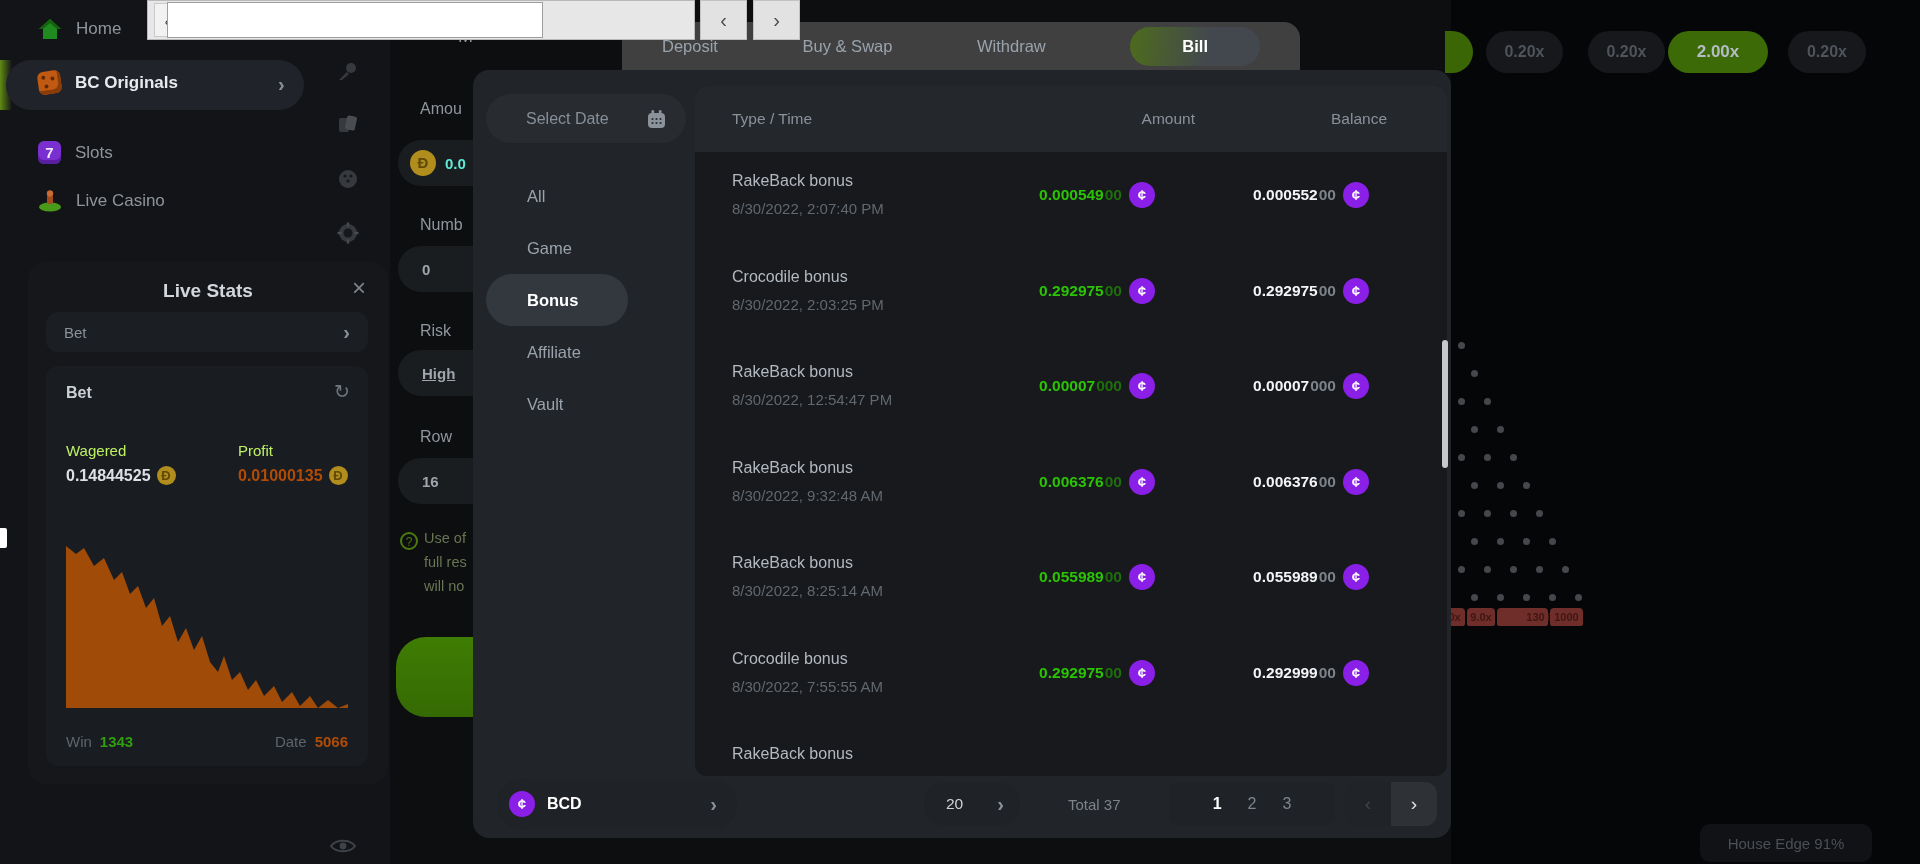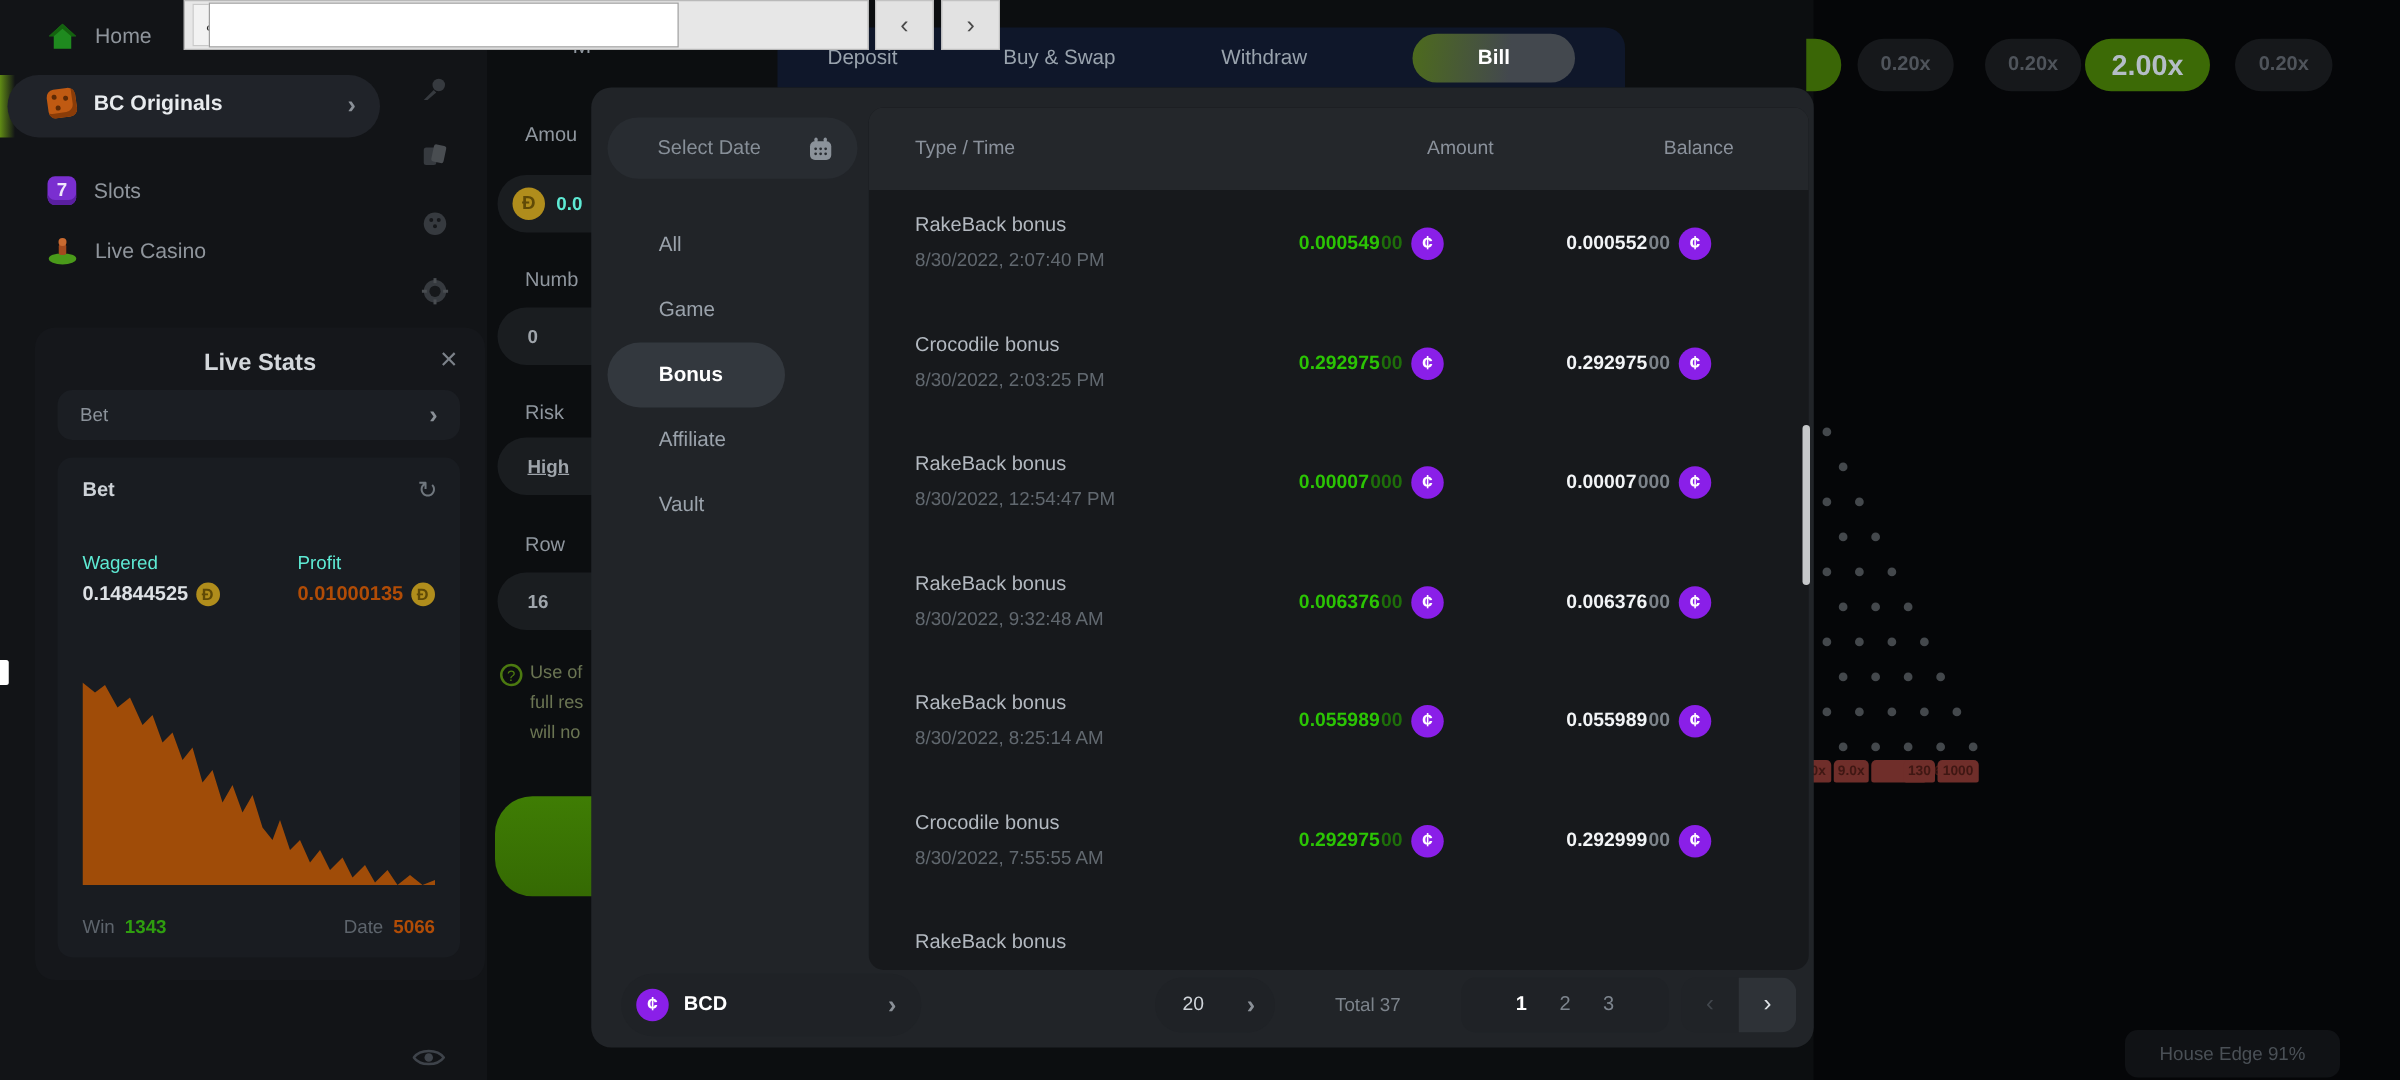--- a/index.html
+++ b/index.html
@@ -29,21 +29,21 @@
 
   
   .livestats { left:28px; top:262px; width:360px; height:522px; background:#15171b; border-radius:16px; z-index:2; }
   .ls-title { position:absolute; top:18px; left:0; width:100%; text-align:center; color:#d3d7db; font-weight:bold; font-size:19px; }
   .ls-close { position:absolute; top:14px; right:22px; color:#7c828a; font-size:24px; line-height:24px; cursor:default; }
   .ls-betsel { position:absolute; left:18px; top:50px; width:322px; height:40px; background:#1b1e23; border-radius:12px;
     display:flex; align-items:center; justify-content:space-between; padding:0 18px; color:#8b929a; font-size:15px; }
   .ls-card { position:absolute; left:18px; top:104px; width:322px; height:400px; background:#191c21; border-radius:12px; }
   .ls-card-title { position:absolute; left:20px; top:18px; color:#ccd1d6; font-weight:bold; font-size:16px; }
   .ls-refresh { position:absolute; right:18px; top:14px; color:#70777e; font-size:19px; }
-  .ls-lab { position:absolute; color:#5eead4; font-size:15px; }
+  .ls-lab { position:absolute; color:#bef264; font-size:15px; }
   .ls-val { position:absolute; font-weight:bold; font-size:16px; color:#dde1e5; display:flex; align-items:center; gap:6px; }
   .gold-coin { width:19px; height:19px; border-radius:50%; background:#b08d1c; color:#604a06; font-weight:bold; font-size:13px; text-align:center; line-height:19px; display:inline-block; }
   .profit { color:#b14c06; }
   .ls-chart { position:absolute; left:20px; top:162px; width:282px; height:180px; }
   .ls-winlose { position:absolute; left:20px; right:20px; bottom:16px; display:flex; justify-content:space-between; font-size:15px; color:#5d646c; }
   .win-v { color:#2f9e0f; font-weight:bold; margin-left:8px; }
   .lose-v { color:#b14c06; font-weight:bold; margin-left:8px; }
 
   .eye-icon { left:330px; top:836px; z-index:2; }
 
@@ -53,21 +53,21 @@
   .rail svg { opacity:.85; }
   .g-label { position:absolute; left:30px; color:#8f969e; font-size:16px; }
   .g-pill { position:absolute; left:8px; width:120px; height:46px; background:#1a1d20; border-radius:23px; display:flex; align-items:center; padding:0 12px; gap:9px; color:#9fa5ab; font-weight:bold; font-size:15px; }
   .m-mode { position:absolute; left:68px; top:26px; color:#8f969e; font-size:18px; }
   .hint { position:absolute; left:10px; top:526px; width:90px; color:#6b7553; font-size:14.5px; line-height:24px; }
   .hint-q { display:inline-block; width:18px; height:18px; border:2px solid #4c7a10; border-radius:50%; color:#4c7a10; font-size:12px; text-align:center; line-height:17px; margin-right:6px; vertical-align:-3px; }
   .bet-btn { position:absolute; left:6px; top:637px; width:110px; height:80px; border-radius:30px; background:linear-gradient(#3f7d04,#356a03); }
 
   
   .modal-wrap { left:473px; top:0; width:978px; height:864px; z-index:3; }
-  .tabbar { position:absolute; left:149px; top:22px; width:678px; height:48px; background:#0f172a; border-radius:16px 16px 0 0;
+  .tabbar { position:absolute; left:149px; top:22px; width:678px; height:48px; background:#404040; border-radius:16px 16px 0 0;
     display:flex; align-items:center; justify-content:space-between; padding:0 40px; }
   .tab { color:#99a3ad; font-size:16.5px; }
   .tab-active { background:linear-gradient(95deg,#4d6b1d,#43484e 60%); color:#fff; font-weight:bold;
     border-radius:22px; padding:10px 52px; }
   .modal-body { position:absolute; left:0; top:70px; width:978px; height:768px; background:#212428; border-radius:16px; }
 
   .seldate { position:absolute; left:13px; top:24px; width:200px; height:49px; background:#282c31; border-radius:25px;
     display:flex; align-items:center; justify-content:space-between; padding:0 20px 0 40px; color:#878f98; font-size:16px; }
   .filters { position:absolute; left:13px; top:100px; width:200px; }
   .f-item { height:52px; display:flex; align-items:center; padding-left:41px; color:#9aa2ab; font-size:16.5px; border-radius:26px; }
@@ -98,21 +98,21 @@
   .pages { position:absolute; left:696px; width:166px; height:44px; background:#1f2226; border-radius:12px; display:flex; align-items:center; justify-content:center; gap:26px; font-size:16px; color:#7d858e; }
   .pages .active { color:#fff; font-weight:bold; }
   .pgnav { position:absolute; left:872px; width:92px; height:44px; border-radius:12px; overflow:hidden; display:flex; }
   .pgnav div { width:46px; display:flex; align-items:center; justify-content:center; font-size:19px; }
   .pg-prev { background:#202327; color:#41464c; }
   .pg-next { background:#2e3237; color:#dfe3e7; }
 
   
   .gamearea { left:1451px; top:0; width:469px; height:864px; background:#050608; z-index:1; }
   .mult { position:absolute; top:31px; height:42px; border-radius:21px; background:#16181b; color:#4f545b; font-weight:bold; font-size:16px; display:flex; align-items:center; justify-content:center; }
-  .mult.active { background:#3c6a06; color:#b4bdc6; font-size:23px; }
+  .mult.active { background:#3c6a06; color:#b4bdc6; font-size:17px; }
   .mult-edge { position:absolute; left:-6px; top:31px; width:28px; height:42px; background:#3a6606; border-radius:0 21px 21px 0; }
   .peg { position:absolute; width:7px; height:7px; border-radius:50%; background:#44484c; }
   .slot { position:absolute; top:608px; height:18px; background:#6f2e2a; border-radius:4px 4px 2px 2px; color:#3f1713; font-weight:bold; font-size:11px; text-align:center; line-height:18px; }
   .house-edge { position:absolute; left:249px; top:824px; width:172px; height:38px; background:#101215; border-radius:10px; color:#4a5056; font-size:15px; display:flex; align-items:center; justify-content:center; }
 
   
   .ime { left:147px; top:0; width:548px; height:40px; background:#e7e7e7; border:1px solid #b9b9b9; z-index:6; display:flex; align-items:center; }
   .ime-key { height:34px; margin-left:6px; padding:0 10px; background:#f2f2f2; border:1px solid #c9c9c9; color:#222; font-size:13px; display:flex; align-items:center; justify-content:center; min-width:46px; }
   .ime-key.dim { color:#c3c3c3; }
   .ime-input { position:absolute; left:167px; top:2px; width:376px; height:36px; background:#fff; border:1px solid #9e9e9e; font-size:14px; padding:0 8px; z-index:7; }

